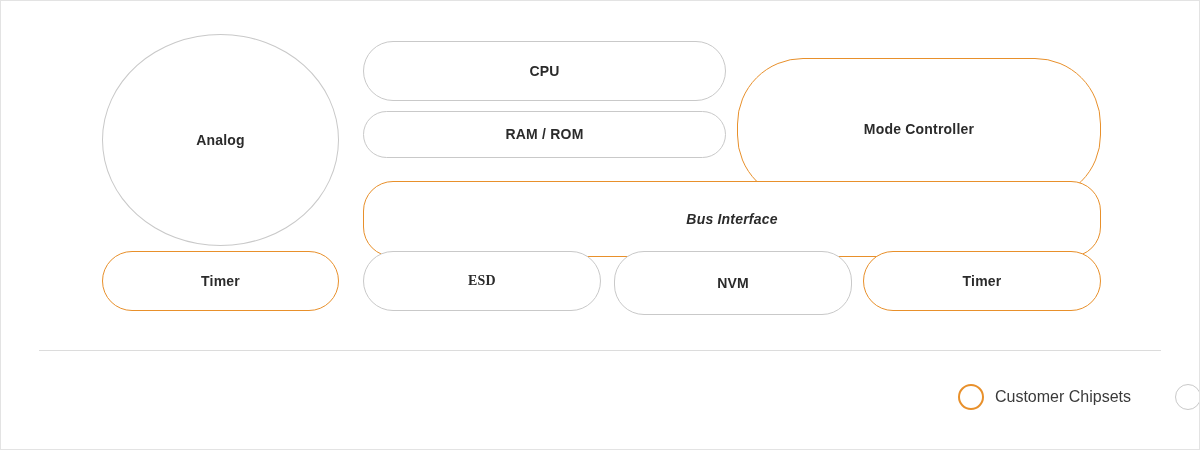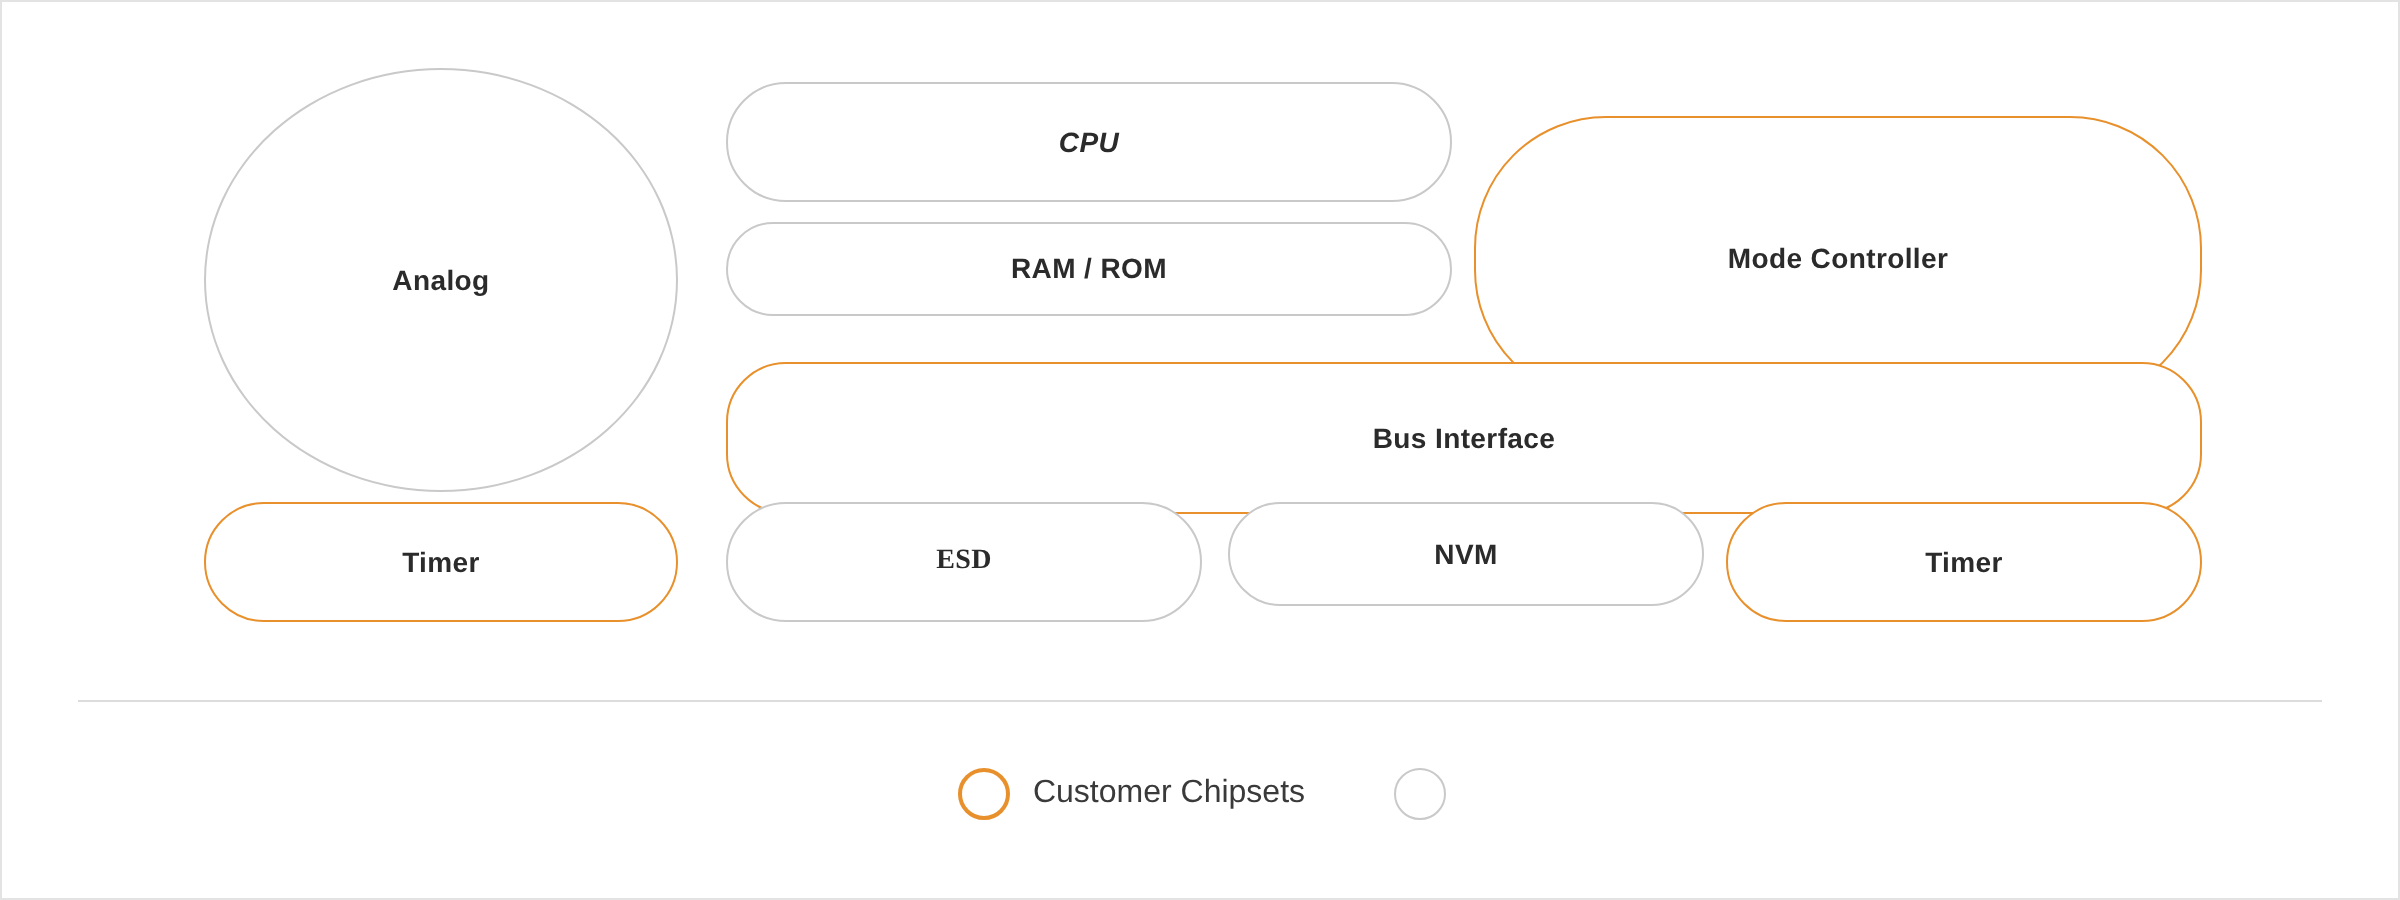--- a/index.html
+++ b/index.html
@@ -37,46 +37,46 @@
   .node.orange { border: 1.6px solid #e8902b; }
 
   
   #node-analog {
     left: 101px; top: 33px; width: 237px; height: 212px;
     border-radius: 50%;
   }
   #node-cpu {
     left: 362px; top: 40px; width: 363px; height: 60px;
     border-radius: 30px;
-    font-style: italic;
   }
   #node-ramrom {
     left: 362px; top: 110px; width: 363px; height: 47px;
     border-radius: 30px;
   }
   #node-mode-controller {
     left: 736px; top: 33px; width: 364px; height: 143px;
     border-radius: 66px;
     margin-top: 24px;
   }
   #node-bus-interface {
     left: 362px; top: 180px; width: 738px; height: 76px;
     border-radius: 30px;
+    font-style: italic;
   }
   #node-timer-left {
     left: 101px; top: 250px; width: 237px; height: 60px;
     border-radius: 30px;
   }
   #node-esd {
     left: 362px; top: 250px; width: 238px; height: 60px;
     border-radius: 30px;
     font-family: Liberation Serif, serif;
   }
   #node-nvm {
-    left: 613px; top: 250px; width: 238px; height: 52px;
+    left: 613px; top: 250px; width: 238px; height: 64px;
     border-radius: 30px;
   }
   #node-timer-right {
     left: 862px; top: 250px; width: 238px; height: 60px;
     border-radius: 30px;
   }
 
   #divider {
     position: absolute;
     left: 38px;
@@ -85,21 +85,21 @@
     height: 1px;
     background: #dcdcdc;
   }
 
   #legend {
     position: absolute;
     left: 0;
     top: 383px;
     width: 1200px;
     display: flex;
-    justify-content: center;
+    justify-content: flex-end;
     align-items: center;
     gap: 44px;
   }
   .legend-item {
     display: flex;
     align-items: center;
     gap: 11px;
   }
   .legend-swatch {
     width: 26px;

